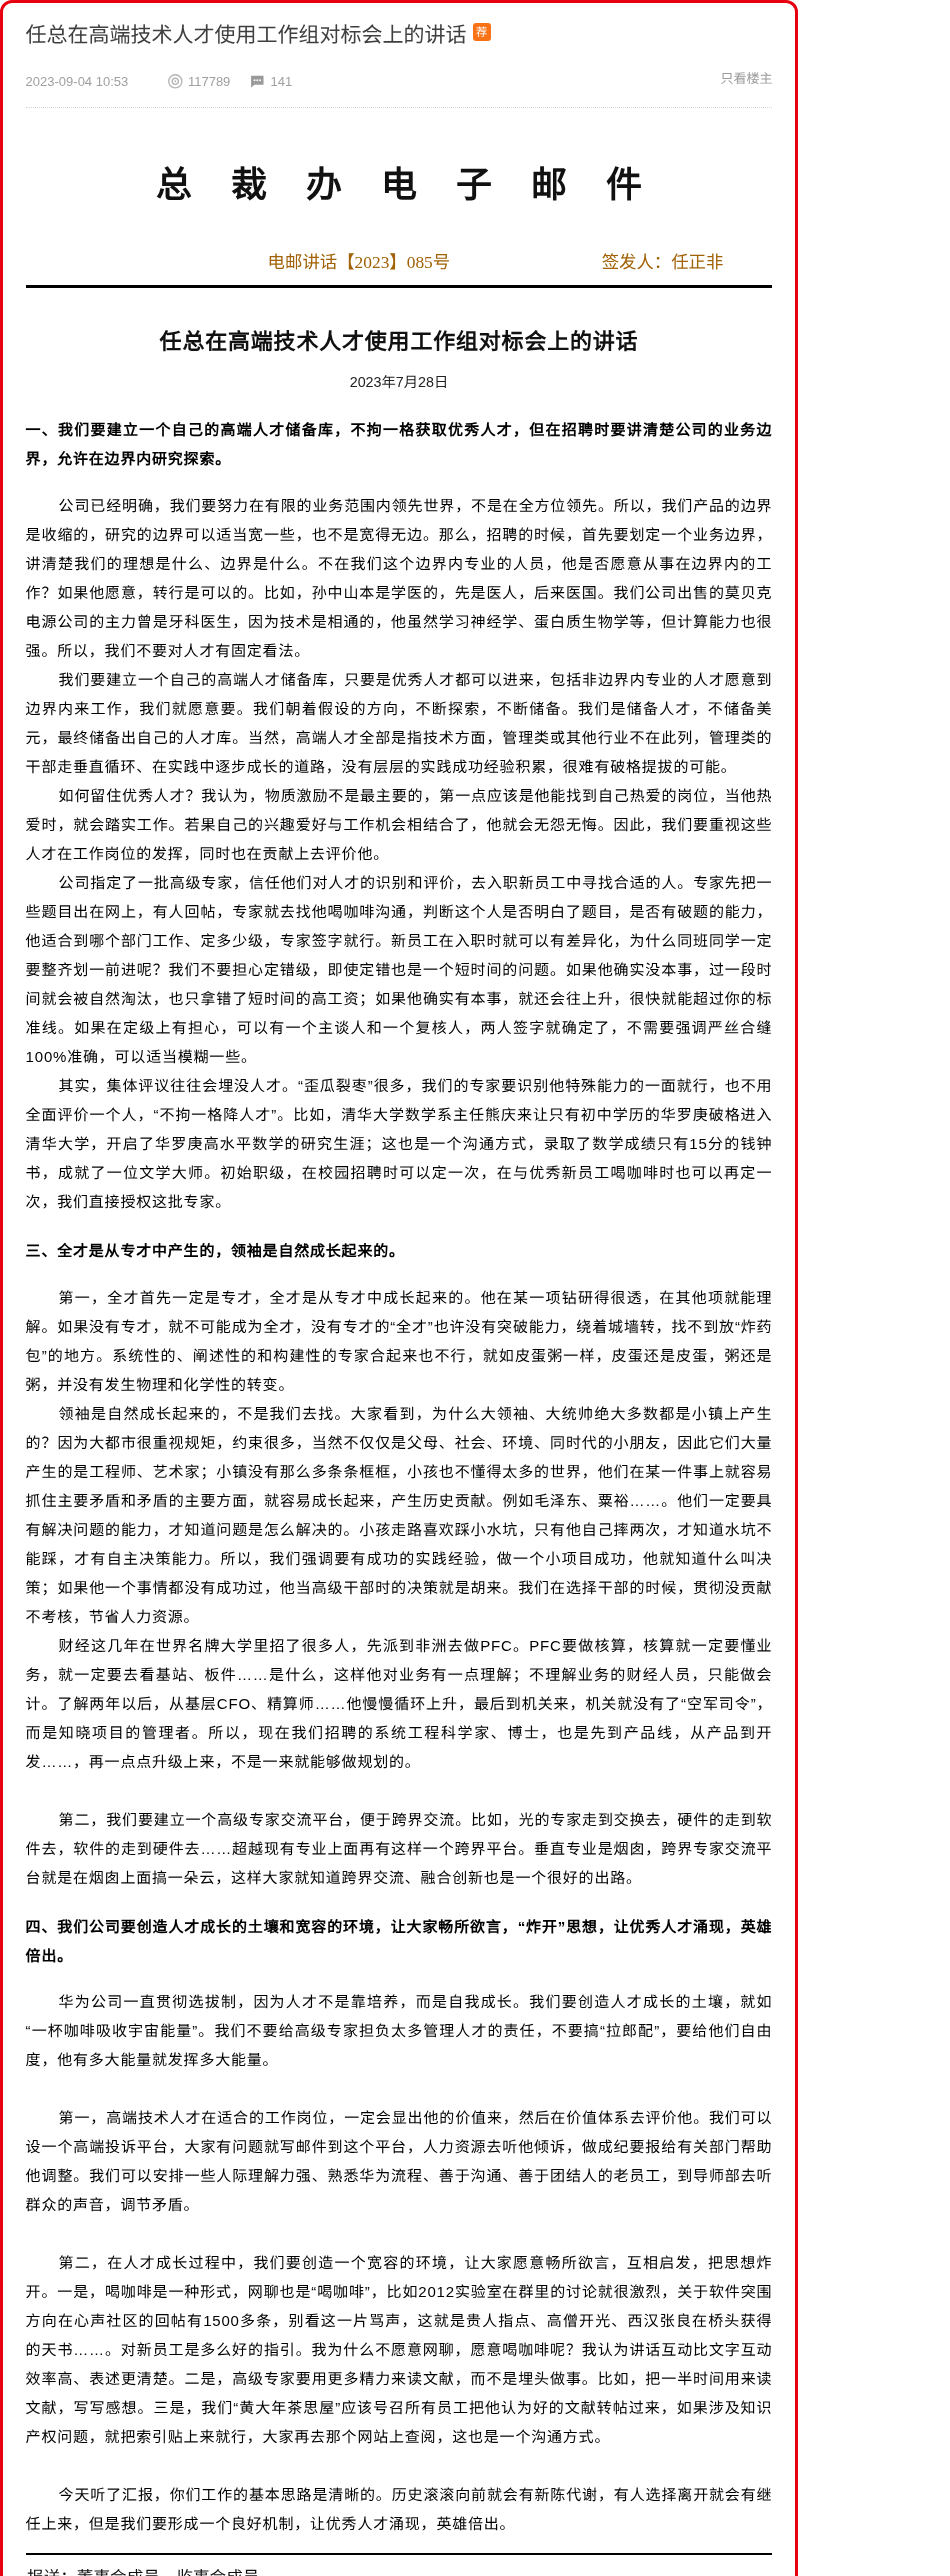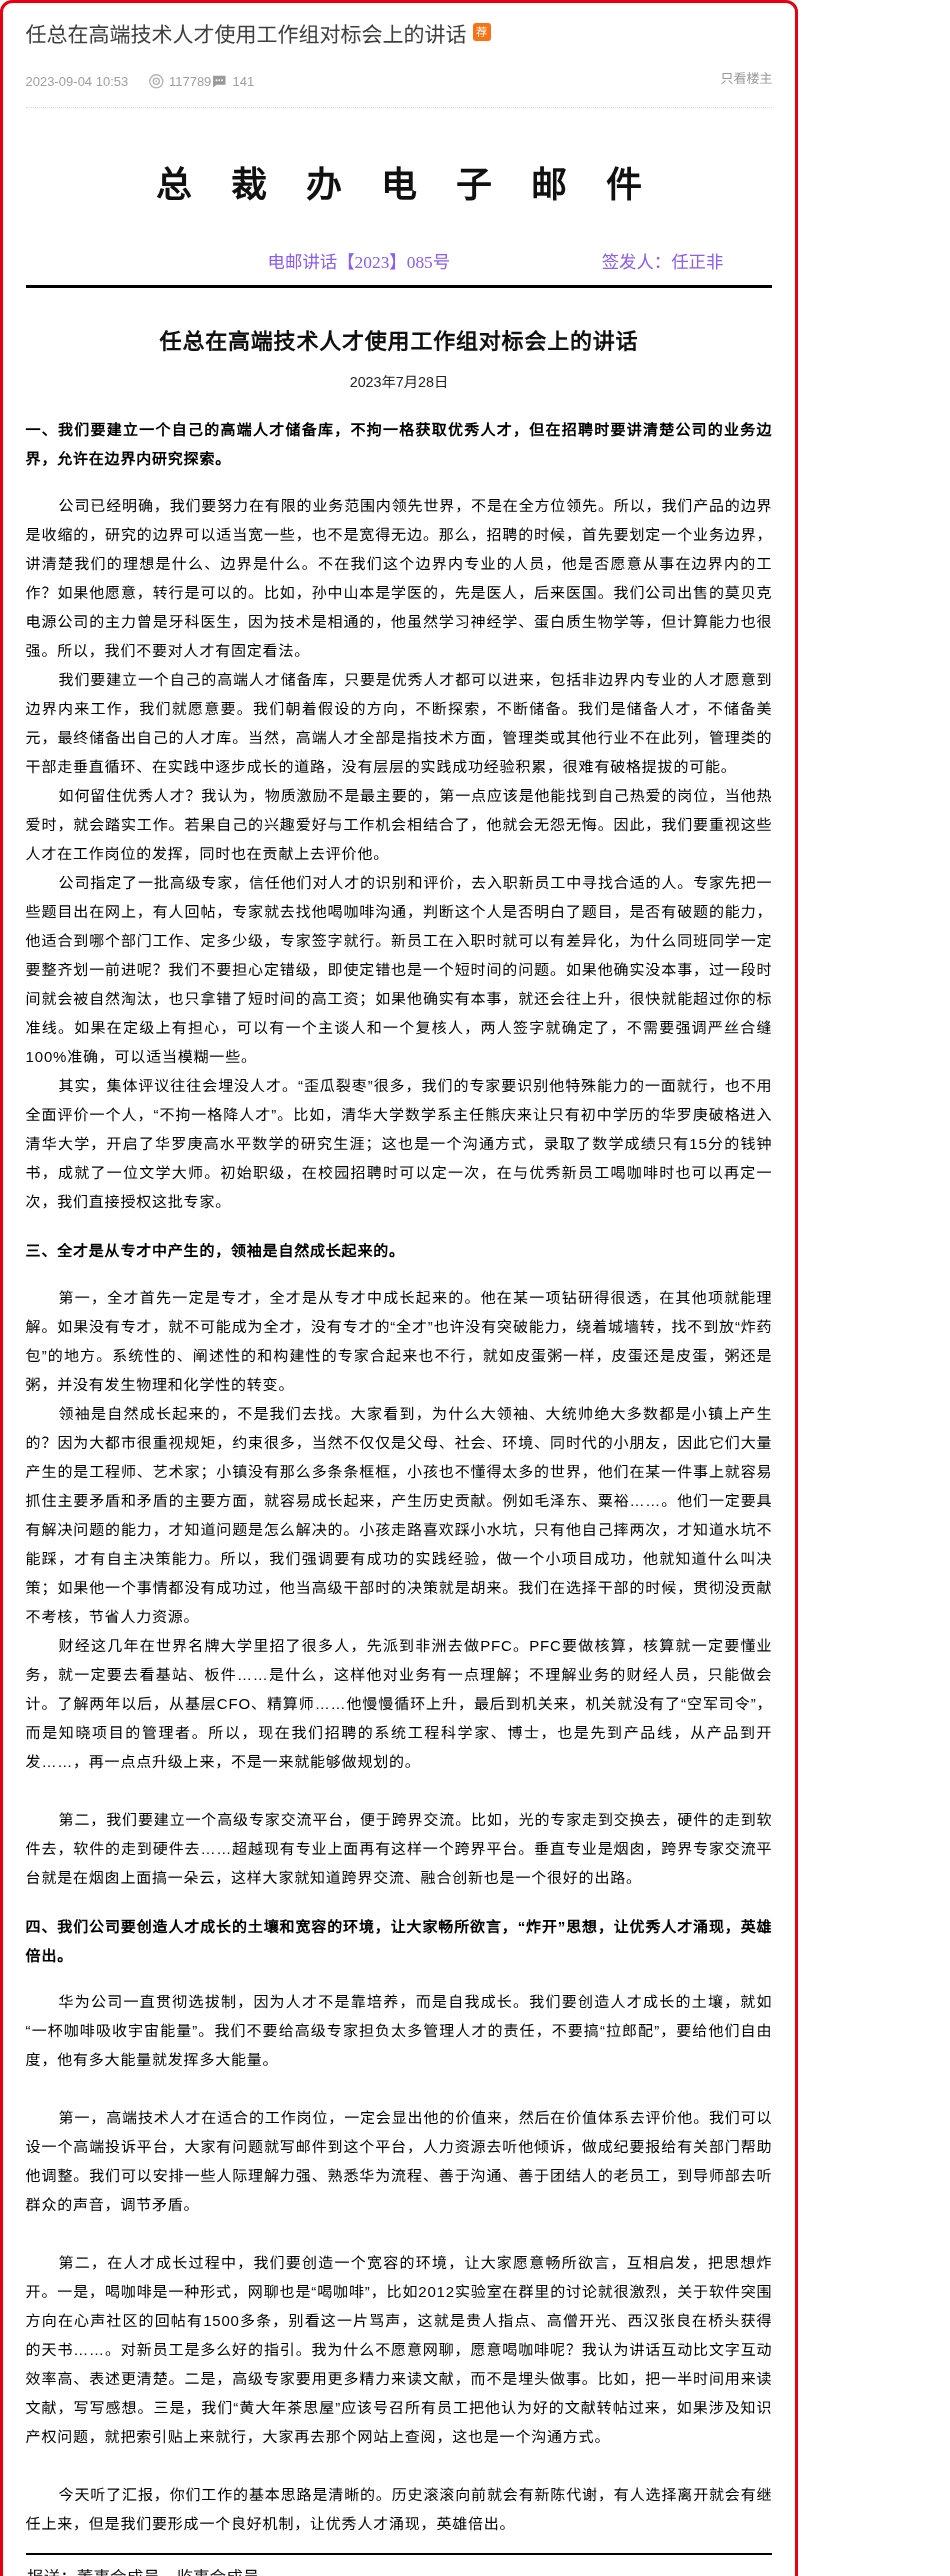--- a/index.html
+++ b/index.html
@@ -42,21 +42,21 @@
     border-radius: 3px;
     margin-top: 1.5px;
   }
   .meta-row {
     margin-top: 16.6px;
     display: flex;
     align-items: center;
     font-size: 13px;
     color: #a0a0a0;
   }
-  .meta-left { display: flex; align-items: center; gap: 0; margin-top: 8px; }
+  .meta-left { display: flex; align-items: center; gap: 19px; margin-top: 8px; }
   .meta-item { display: flex; align-items: center; gap: 4.5px; }
   .meta-date { margin-right: 19.6px; }
   .meta-right { margin-left: auto; color: #9a9a9a; cursor: pointer; text-align: center; }
   .icon { display: inline-flex; align-items: center; }
   .dotted-sep {
     margin-top: 18px;
     border-top: 1.5px dotted #d6d6d6;
   }
   
   .masthead {
@@ -70,21 +70,21 @@
     padding-left: 39px;
     white-space: nowrap;
   }
   .doc-number-row {
     margin: 41px 49px 0 242px;
     display: flex;
     justify-content: space-between;
     align-items: baseline;
     font-family: "Liberation Serif", "DejaVu Serif", serif;
     font-size: 17.4px;
-    color: #8b5cf6;
+    color: #a16207;
   }
   .rule-thick {
     border: none;
     border-top: 3px solid #000000;
     margin-top: 12px;
   }
   .doc-title {
     margin-top: 35px;
     text-align: center;
     font-size: 22px;

